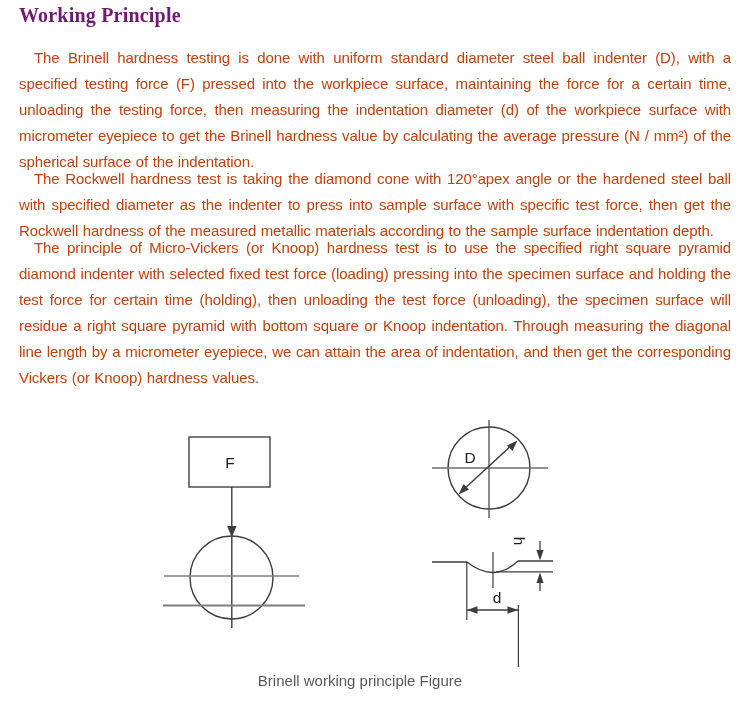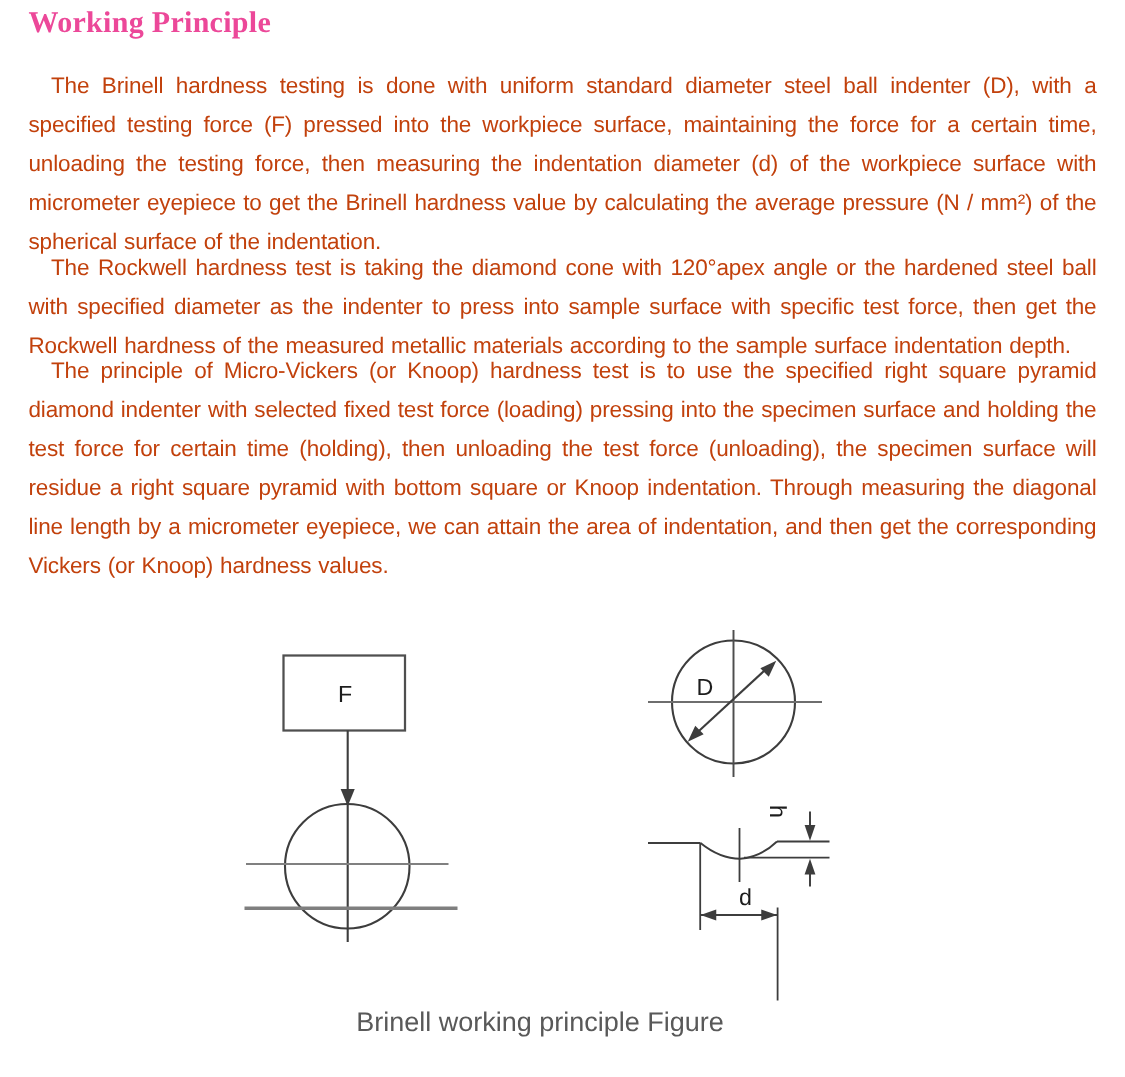--- a/index.html
+++ b/index.html
@@ -15,21 +15,21 @@
     position: absolute;
     top: 2px;
     left: 19px;
     right: 19px;
   }
   h1.page-title {
     font-family: "Liberation Serif", serif;
     font-weight: bold;
     font-size: 20px;
     line-height: 26px;
-    color: #ec4899;
+    color: #701a75;
     margin: 0 0 17px 0;
     letter-spacing: 0.2px;
   }
   p.body-para {
     font-size: 15px;
     line-height: 26px;
     letter-spacing: -0.1px;
     word-spacing: 0.5px;
     color: #c2410c;
     text-align: justify;
@@ -44,21 +44,21 @@
     left: 0;
     width: 750px;
     height: 252px;
   }
   .figure-caption {
     position: absolute;
     top: 670px;
     left: 0;
     width: 720px;
     text-align: center;
-    font-size: 18px;
+    font-size: 15px;
     line-height: 22px;
     color: #595959;
   }
   svg text {
     font-family: "Liberation Sans", sans-serif;
     font-size: 15.5px;
     fill: #1d1d1d;
   }
 </style>
 </head>

